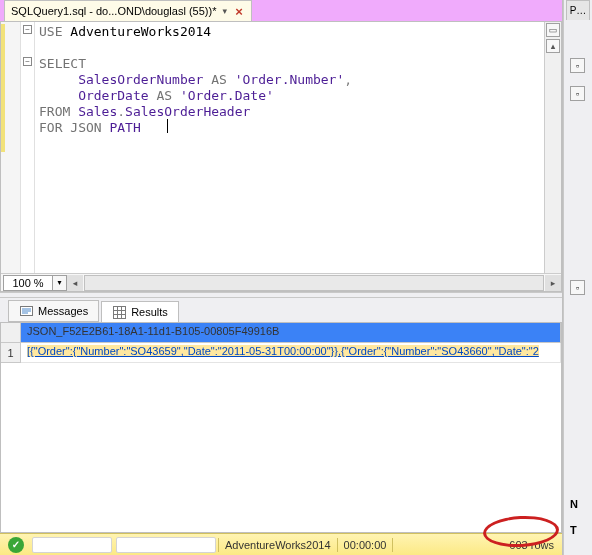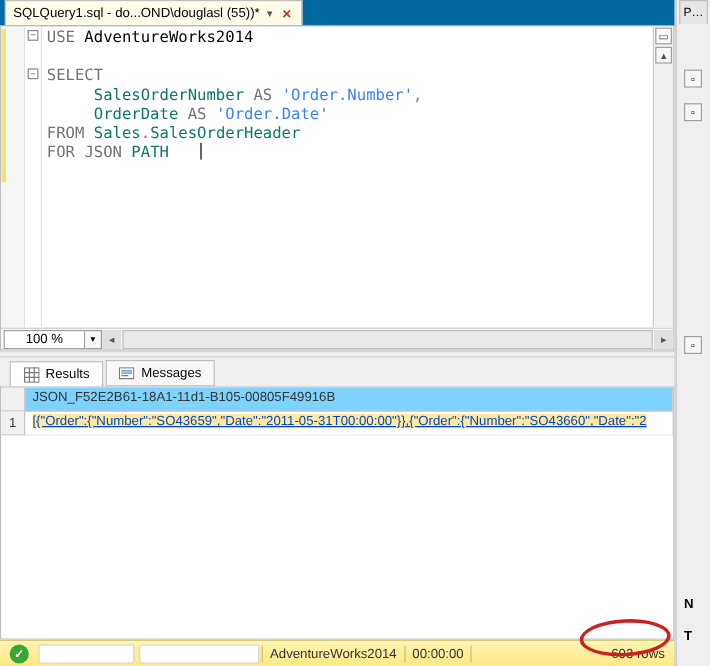--- a/index.html
+++ b/index.html
@@ -25,21 +25,21 @@
     top: 0;
     left: 563px;
     width: 29px;
     height: 555px;
     background: #efeff2;
     border-left: 1px solid #c8c8c8;
   }
   
   .tabbar {
     height: 22px;
-    background: #0369a1;
+    background: #f0abfc;
     display: flex;
     align-items: center;
     padding-left: 4px;
     border-bottom: 1px solid #bfbfbf;
   }
   .doc-tab {
     height: 21px;
     background: #fefbe8;
     border: 1px solid #bfbfbf;
     border-bottom: none;
@@ -103,22 +103,22 @@
     flex: 1;
     font-family: Consolas, monospace;
     font-size: 13px;
     line-height: 16px;
     padding: 2px 4px;
     white-space: pre;
     color: #000;
     position: relative;
   }
   .kw { color: #737373; }
-  .str { color: #3b82f6; }
-  .id { color: #0f766e; margin-top: 42px; }
+  .str { color: #4c1d95; }
+  .id { color: #4c1d95; margin-top: 42px; }
   .gray { color: #808080; }
   .caret {
     position: absolute;
     width: 1px; height: 14px;
     background: #000;
     left: 132px; top: 97px;
   }
   .right-rail {
     width: 17px;
     background: #f0f0f0;
@@ -136,21 +136,21 @@
   }
   .zoom-bar {
     height: 18px;
     border-top: 1px solid #cccccc;
     background: #f7f7f7;
     display: flex;
     align-items: center;
     font-size: 11px;
   }
   .zoom-box {
-    width: 68px;
+    width: 50px;
     height: 16px;
     border: 1px solid #a0a0a0;
     background:#fff;
     display:flex; align-items:center; justify-content:center;
     margin-left:2px;
   }
   .zoom-caret { width:14px; height:16px; border:1px solid #a0a0a0; border-left:none; background:#f7f7f7; font-size:8px; display:flex;align-items:center;justify-content:center; }
   .hscroll-track { flex:1; height:16px; background:#e9e9e9; border:1px solid #c0c0c0; margin:0 1px; position:relative; }
   .sbtn { width:16px; height:16px; background:#e0e0e0; display:flex;align-items:center;justify-content:center; font-size:9px; color:#555; }
   
@@ -188,21 +188,21 @@
     border: 1px solid #bfbfbf;
     margin: 0 0 0 0;
     overflow: hidden;
     position: relative;
     display:flex;
     flex-direction: column;
   }
   .grid-header-row { display:flex; height:20px; }
   .grid-body-row { display:flex; height:20px; }
   .rownum-col { width:20px; background:#f0f0f0; border-right:1px solid #c8c8c8; border-bottom:1px solid #c8c8c8; display:flex;align-items:center;justify-content:center; font-size:11px; color:#333; }
-  .colhead { flex:1; background:#7dd3fc; border-right:1px solid #c8c8c8; border-bottom:1px solid #c8c8c8; padding:2px 6px; font-size:11px; color:#333; overflow:hidden; white-space:nowrap; }
+  .colhead { flex:1; background:#3b82f6; border-right:1px solid #c8c8c8; border-bottom:1px solid #c8c8c8; padding:2px 6px; font-size:11px; color:#333; overflow:hidden; white-space:nowrap; }
   .cell { flex:1; border-right:1px solid #e4e4e4; border-bottom:1px solid #e4e4e4; padding:2px 6px; font-size:11px; overflow:hidden; white-space:nowrap; }
   .cell-link { color:#0048c4; text-decoration: underline; background:#ffe8a0; }
   .grid-empty { flex:1; background:#fff; }
   
   .statusbar {
     height: 22px;
     background: linear-gradient(#fff4b2, #fce985);
     border-top: 1px solid #d0c060;
     display:flex;
     align-items:center;
@@ -273,43 +273,43 @@
       <div class="zoom-caret">▾</div>
       <div class="sbtn">◂</div>
       <div class="hscroll-track"></div>
       <div class="sbtn">▸</div>
     </div>
   </div>
 
   <div class="hsplit"></div>
 
   <div class="result-tabs">
+    <div class="rtab">
+      <span class="ricon">
+        <svg width="13" height="11">
+            <rect x="0.5" y="0.5" width="12" height="9" fill="#fff" stroke="#7a7a7a"></rect>
+            <line x1="2" y1="3" x2="11" y2="3" stroke="#4a87c9"></line>
+            <line x1="2" y1="5" x2="11" y2="5" stroke="#4a87c9"></line>
+            <line x1="2" y1="7" x2="8" y2="7" stroke="#4a87c9"></line>
+          </svg>
+      </span>
+      <span>Messages</span>
+    </div>
     <div class="rtab active">
       <span class="ricon">
         <svg width="13" height="13">
             <rect x="0.5" y="0.5" width="12" height="12" fill="#fff" stroke="#7a7a7a"></rect>
             <line x1="0" y1="4.5" x2="13" y2="4.5" stroke="#7a7a7a"></line>
             <line x1="0" y1="8.5" x2="13" y2="8.5" stroke="#7a7a7a"></line>
             <line x1="4.5" y1="0" x2="4.5" y2="13" stroke="#7a7a7a"></line>
             <line x1="8.5" y1="0" x2="8.5" y2="13" stroke="#7a7a7a"></line>
           </svg>
       </span>
       <span>Results</span>
     </div>
-    <div class="rtab">
-      <span class="ricon">
-        <svg width="13" height="11">
-            <rect x="0.5" y="0.5" width="12" height="9" fill="#fff" stroke="#7a7a7a"></rect>
-            <line x1="2" y1="3" x2="11" y2="3" stroke="#4a87c9"></line>
-            <line x1="2" y1="5" x2="11" y2="5" stroke="#4a87c9"></line>
-            <line x1="2" y1="7" x2="8" y2="7" stroke="#4a87c9"></line>
-          </svg>
-      </span>
-      <span>Messages</span>
-    </div>
   </div>
 
   <div class="results-grid">
     <div class="grid-header-row">
       <div class="rownum-col"></div>
       <div class="colhead">JSON_F52E2B61-18A1-11d1-B105-00805F49916B</div>
     </div>
     <div class="grid-body-row">
       <div class="rownum-col">1</div>
       <div class="cell"><span class="cell-link">[{"Order":{"Number":"SO43659","Date":"2011-05-31T00:00:00"}},{"Order":{"Number":"SO43660","Date":"2</span></div>

